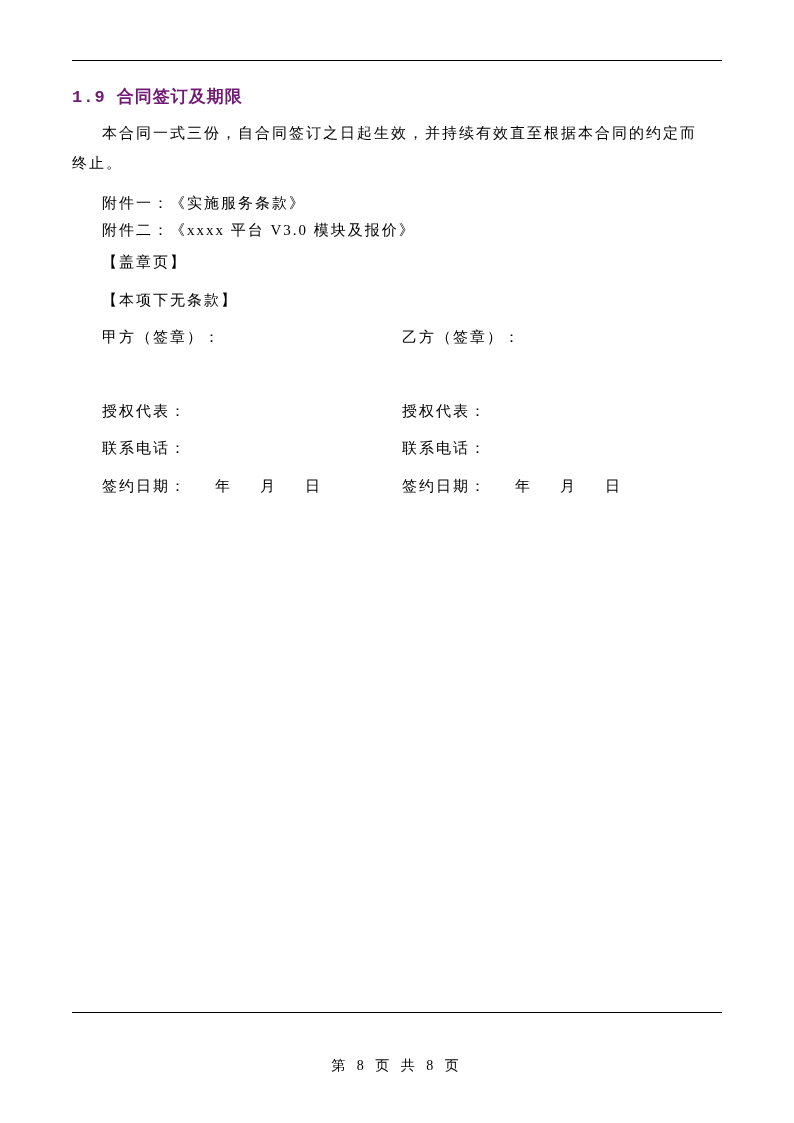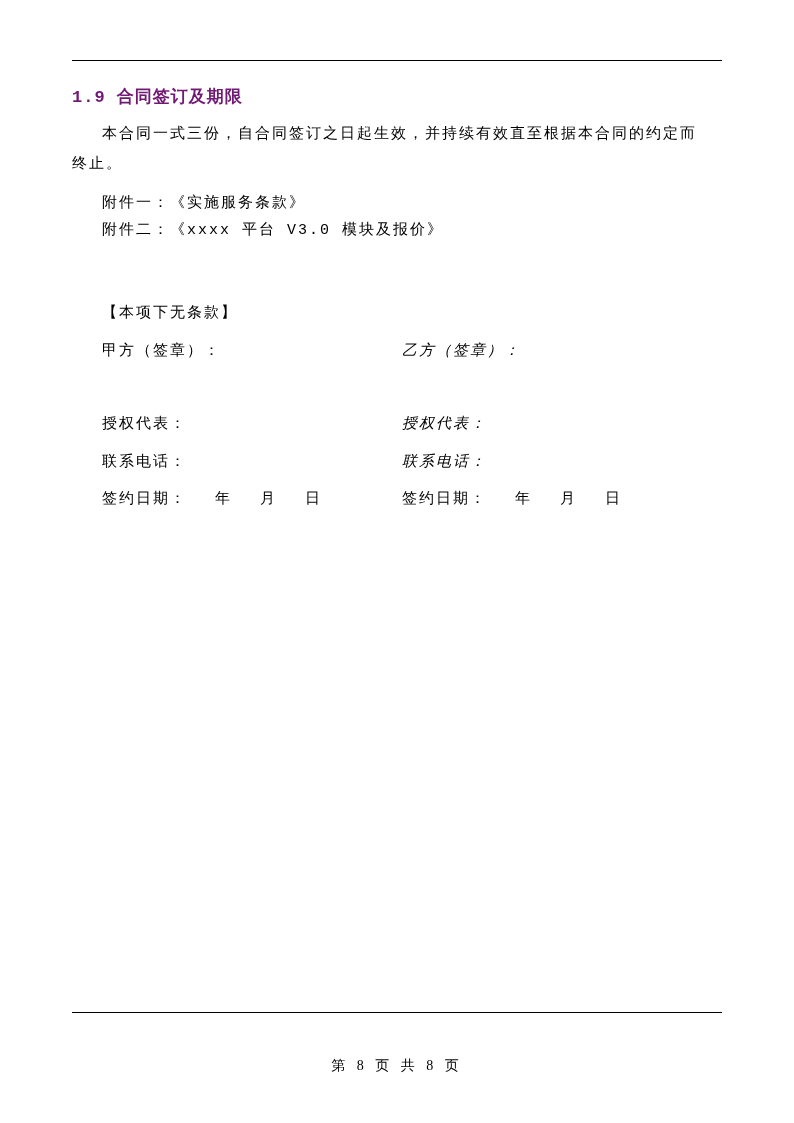--- a/index.html
+++ b/index.html
@@ -39,38 +39,35 @@
       margin-bottom: 12px;
     }
     .section-body .indent {
       text-indent: 2em;
     }
     .attachment-list {
       font-size: 15px;
       line-height: 1.8;
       letter-spacing: 2px;
       margin-left: 2em;
-      margin-bottom: 50px;
-      font-family: Liberation Mono, monospace;
     }
     .seal-section {
       font-size: 15px;
       line-height: 2.5;
       letter-spacing: 2px;
       margin-left: 2em;
     }
     .seal-row {
       display: flex;
     }
     .seal-col-left {
       width: 300px;
     }
     .seal-col-right {
       flex: 1;
-      font-style: italic;
     }
     .date-row {
       display: flex;
     }
     .date-left {
       width: 300px;
       display: flex;
       gap: 0;
     }
     .date-right {
@@ -114,20 +111,21 @@
     <div class="indent">本合同一式三份，自合同签订之日起生效，并持续有效直至根据本合同的约定而</div>
     <div>终止。</div>
   </div>
 
   <div class="attachment-list">
     <div>附件一：《实施服务条款》</div>
     <div>附件二：《xxxx 平台 V3.0 模块及报价》</div>
   </div>
 
   <div class="seal-section">
+    <div>【盖章页】</div>
     <div>【本项下无条款】</div>
 
     <div class="seal-row">
       <div class="seal-col-left">甲方（签章）：</div>
       <div class="seal-col-right">乙方（签章）：</div>
     </div>
 
     <div style="height: 36px;"></div>
 
     <div class="seal-row">

